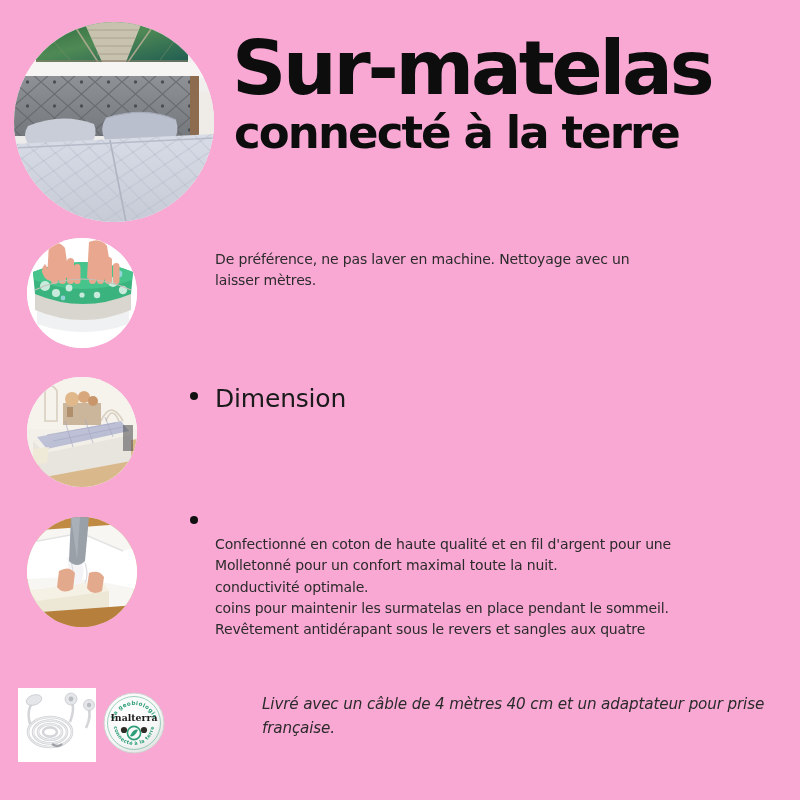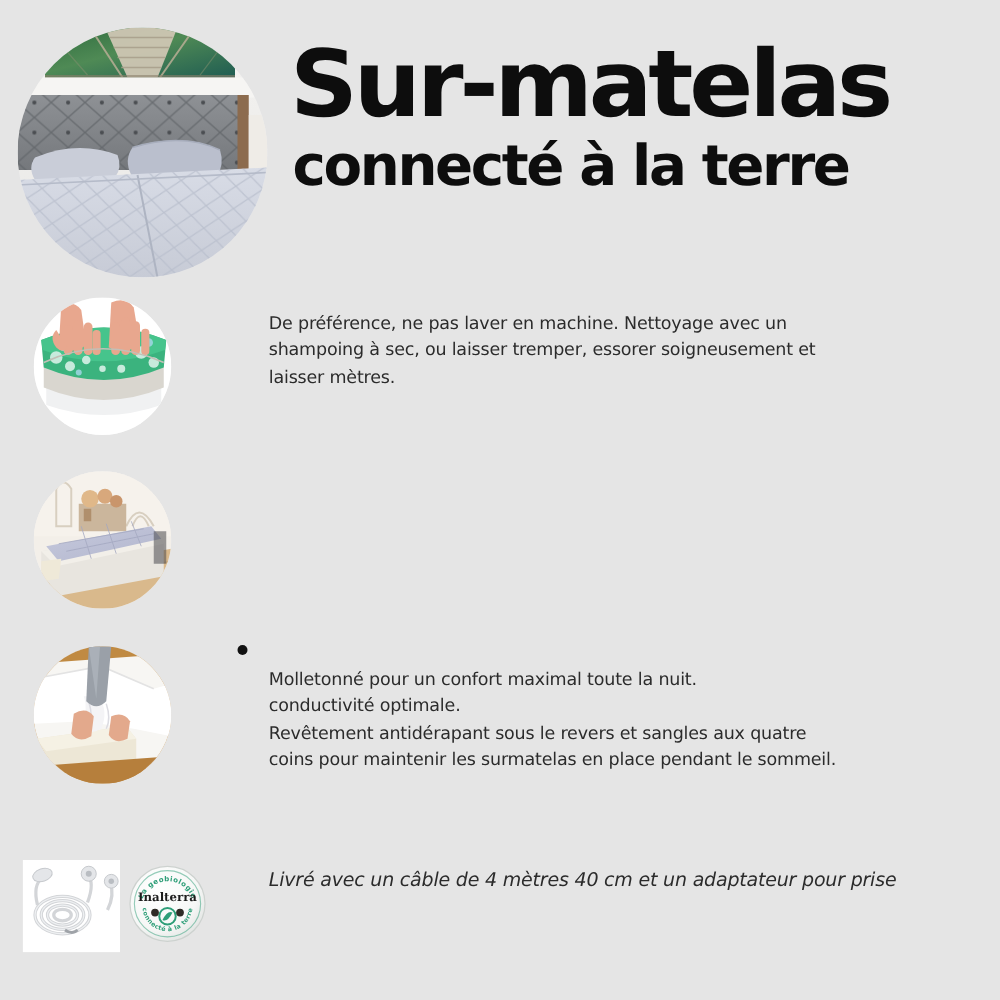--- a/index.html
+++ b/index.html
@@ -12,21 +12,21 @@
     height: 800px;
     position: relative;
     overflow: hidden;
     font-family: "DejaVu Sans", "Liberation Sans", sans-serif;
     color: #1a1a1a;
   }
 
   .page {
     position: absolute;
     inset: 0;
-    background: #e5e5e5;
+    background: #f9a8d4;
   }
 
   
   .hero-photo {
     position: absolute;
     left: 14px;
     top: 22px;
     width: 200px;
     height: 200px;
     border-radius: 50%;
@@ -132,20 +132,21 @@
     width: 570px;
   }
   .footer-line {
     font-family: "DejaVu Sans", "Liberation Sans", sans-serif;
     font-style: italic;
     font-size: 15.2px;
     line-height: 1.58;
     color: #2b2b2b;
     letter-spacing: -0.15px;
     white-space: nowrap;
+    margin-left: 47px;
   }
 
   .cable-photo {
     position: absolute;
     left: 18px;
     top: 688px;
     width: 78px;
     height: 74px;
     overflow: hidden;
   }
@@ -278,21 +279,20 @@
           <rect x="70" y="16" width="7" height="30" rx="3.5"></rect>
           <rect x="78" y="19" width="7" height="27" rx="3.5"></rect>
           <rect x="86" y="25" width="6.5" height="21" rx="3.2"></rect>
         </g>
         <path d="M8 52 q47 -22 96 0" fill="none" stroke="#c3bfb6" stroke-width="1.2"></path>
       </svg>
     </div>
     <div class="sec-body" style="top:8px;">
       <div class="sec-lines">
         <div class="sec-line">De préférence, ne pas laver en machine. Nettoyage avec un</div>
-        <div class="sec-line">shampoing à sec, ou laisser tremper, essorer soigneusement et</div>
         <div class="sec-line">laisser mètres.</div>
       </div>
     </div>
   </div>
 
   <div class="section" style="top:377px;">
     <div class="sec-thumb" style="top:0;">
       <svg viewBox="0 0 110 110" preserveAspectRatio="none" aria-hidden="true">
         <defs>
           <linearGradient id="topG" x1="0" y1="0" x2="1" y2="1">
@@ -328,20 +328,24 @@
           <path d="M38 44 L46 70"></path>
             <path d="M58 42 L66 66"></path>
             <path d="M78 40 L86 60"></path>
         </g>
 
         <path d="M6 72 L22 70 L20 86 L6 88 Z" fill="#efe9d8"></path>
         <rect x="96" y="48" width="10" height="26" fill="#4a4a4e" opacity="0.55"></rect>
       </svg>
     </div>
     <div class="sec-body" style="top:8px;">
+      <div class="sec-head">
+        <span class="bullet"></span>
+        <h2 class="sec-title">Dimension</h2>
+      </div>
     </div>
   </div>
 
   <div class="section" style="top:517px;">
     <div class="sec-thumb" style="top:0;">
       <svg viewBox="0 0 110 110" preserveAspectRatio="none" aria-hidden="true">
         <rect width="110" height="110" fill="#c08a42"></rect>
         <path d="M0 14 L110 6 L110 96 L0 104 Z" fill="#f7f6f3"></path>
 
         <path d="M2 74 L74 64 L82 74 L82 96 L10 104 L2 94 Z" fill="#ede7d6"></path>
@@ -361,24 +365,25 @@
           <path d="M62 56 q10 -4 15 4 l-2 14 q-10 5 -15 -3 Z"></path>
         </g>
         <path d="M0 96 L110 88 L110 110 L0 110 Z" fill="#b67f3c"></path>
       </svg>
     </div>
     <div class="sec-body" style="top:6px;">
       <div class="sec-head">
         <span class="bullet"></span>
       </div>
       <div class="sec-lines">
+        <div class="sec-line">Confectionné en coton de haute qualité et en fil d'argent pour une</div>
         <div class="sec-line">Molletonné pour un confort maximal toute la nuit.</div>
         <div class="sec-line">conductivité optimale.</div>
+        <div class="sec-line">coins pour maintenir les surmatelas en place pendant le sommeil.</div>
         <div class="sec-line">Revêtement antidérapant sous le revers et sangles aux quatre</div>
-        <div class="sec-line">coins pour maintenir les surmatelas en place pendant le sommeil.</div>
       </div>
     </div>
   </div>
 
   <div class="cable-photo">
     <svg viewBox="0 0 78 74" preserveAspectRatio="none" aria-hidden="true">
       <rect width="78" height="74" fill="#ffffff"></rect>
       <g fill="none" stroke="#d3d5d8" stroke-width="2.6">
         <ellipse cx="32" cy="44" rx="22" ry="15"></ellipse>
         <ellipse cx="32" cy="44" rx="17" ry="11.5"></ellipse>
@@ -426,15 +431,16 @@
       <text x="31" y="29" text-anchor="middle" font-family="'DejaVu Serif','Liberation Serif',serif" font-size="9.4" font-weight="700" fill="#1d1d1d">Inalterra</text>
       <circle cx="31" cy="41" r="6.6" fill="none" stroke="#2e9e78" stroke-width="1.6"></circle>
       <path d="M27 44 q4 -8 8 -6 q-4 8 -8 6 Z" fill="#2e9e78"></path>
       <circle cx="21" cy="38" r="3.1" fill="#2f2b26"></circle>
       <circle cx="41" cy="38" r="3.1" fill="#2f2b26"></circle>
     </svg>
   </div>
 
   <div class="footer-note">
     <div class="footer-line">Livré avec un câble de 4 mètres 40 cm et un adaptateur pour prise</div>
+    <div class="footer-line">française.</div>
   </div>
 
 </div>
 
 </body></html>

